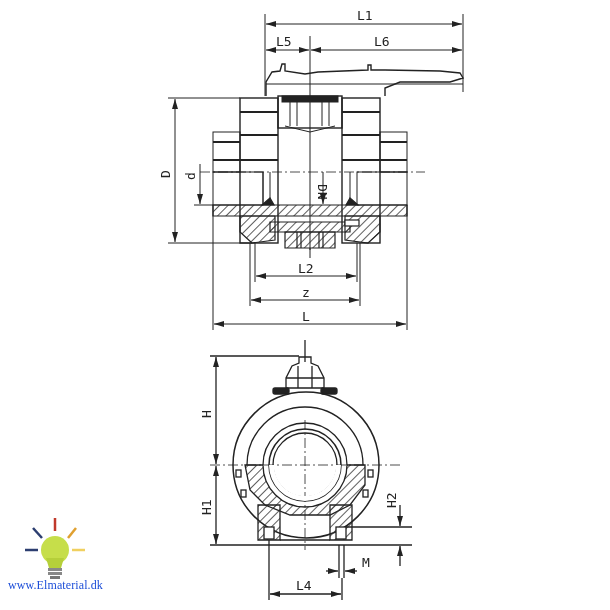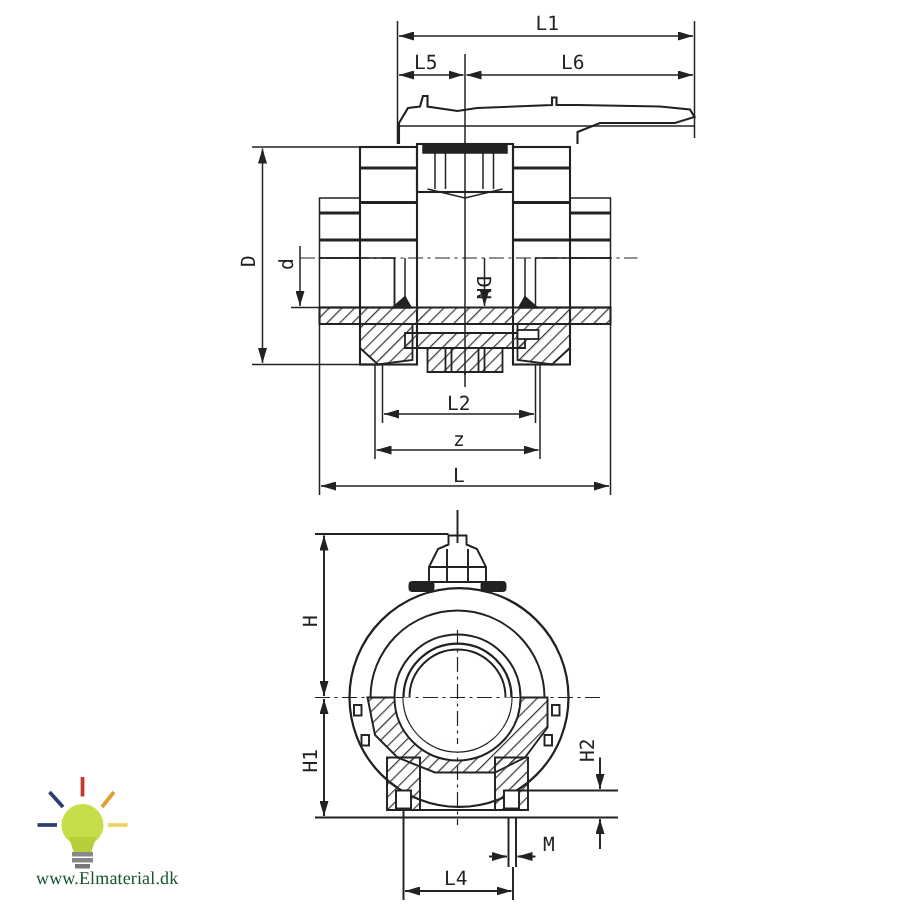--- a/index.html
+++ b/index.html
@@ -1,20 +1,20 @@
 <!DOCTYPE html>
 <html><head>
 <meta charset="utf-8">
 <style>
   html,body{margin:0;padding:0;background:#fff;}
   body{width:610px;height:610px;position:relative;overflow:hidden;font-family:"DejaVu Sans",sans-serif;}
   #drawing{position:absolute;left:0;top:0;width:610px;height:610px;}
   .lbl{font-family:"DejaVu Sans Mono",monospace;font-size:13px;fill:#222;}
   .logo{position:absolute;left:0;top:510px;width:140px;height:100px;}
-  .logo-text{position:absolute;left:8px;top:578px;font-family:"Liberation Serif",serif;font-size:12px;color:#14532d;letter-spacing:0.1px;margin-left:16px;}
+  .logo-text{position:absolute;left:8px;top:578px;font-family:"Liberation Serif",serif;font-size:12px;color:#1d4ed8;letter-spacing:0.1px;}
 </style>
 </head>
 <body>
 
 <svg id="drawing" viewBox="0 0 610 610" xmlns="http://www.w3.org/2000/svg">
   <defs>
     <pattern id="hatch" patternUnits="userSpaceOnUse" width="6" height="6" patternTransform="rotate(45)">
       <line x1="0" y1="0" x2="0" y2="6" stroke="#333" stroke-width="1.6"></line>
     </pattern>
     <marker id="arr" markerWidth="10" markerHeight="6" refX="10" refY="3" orient="auto-start-reverse" markerUnits="userSpaceOnUse">

